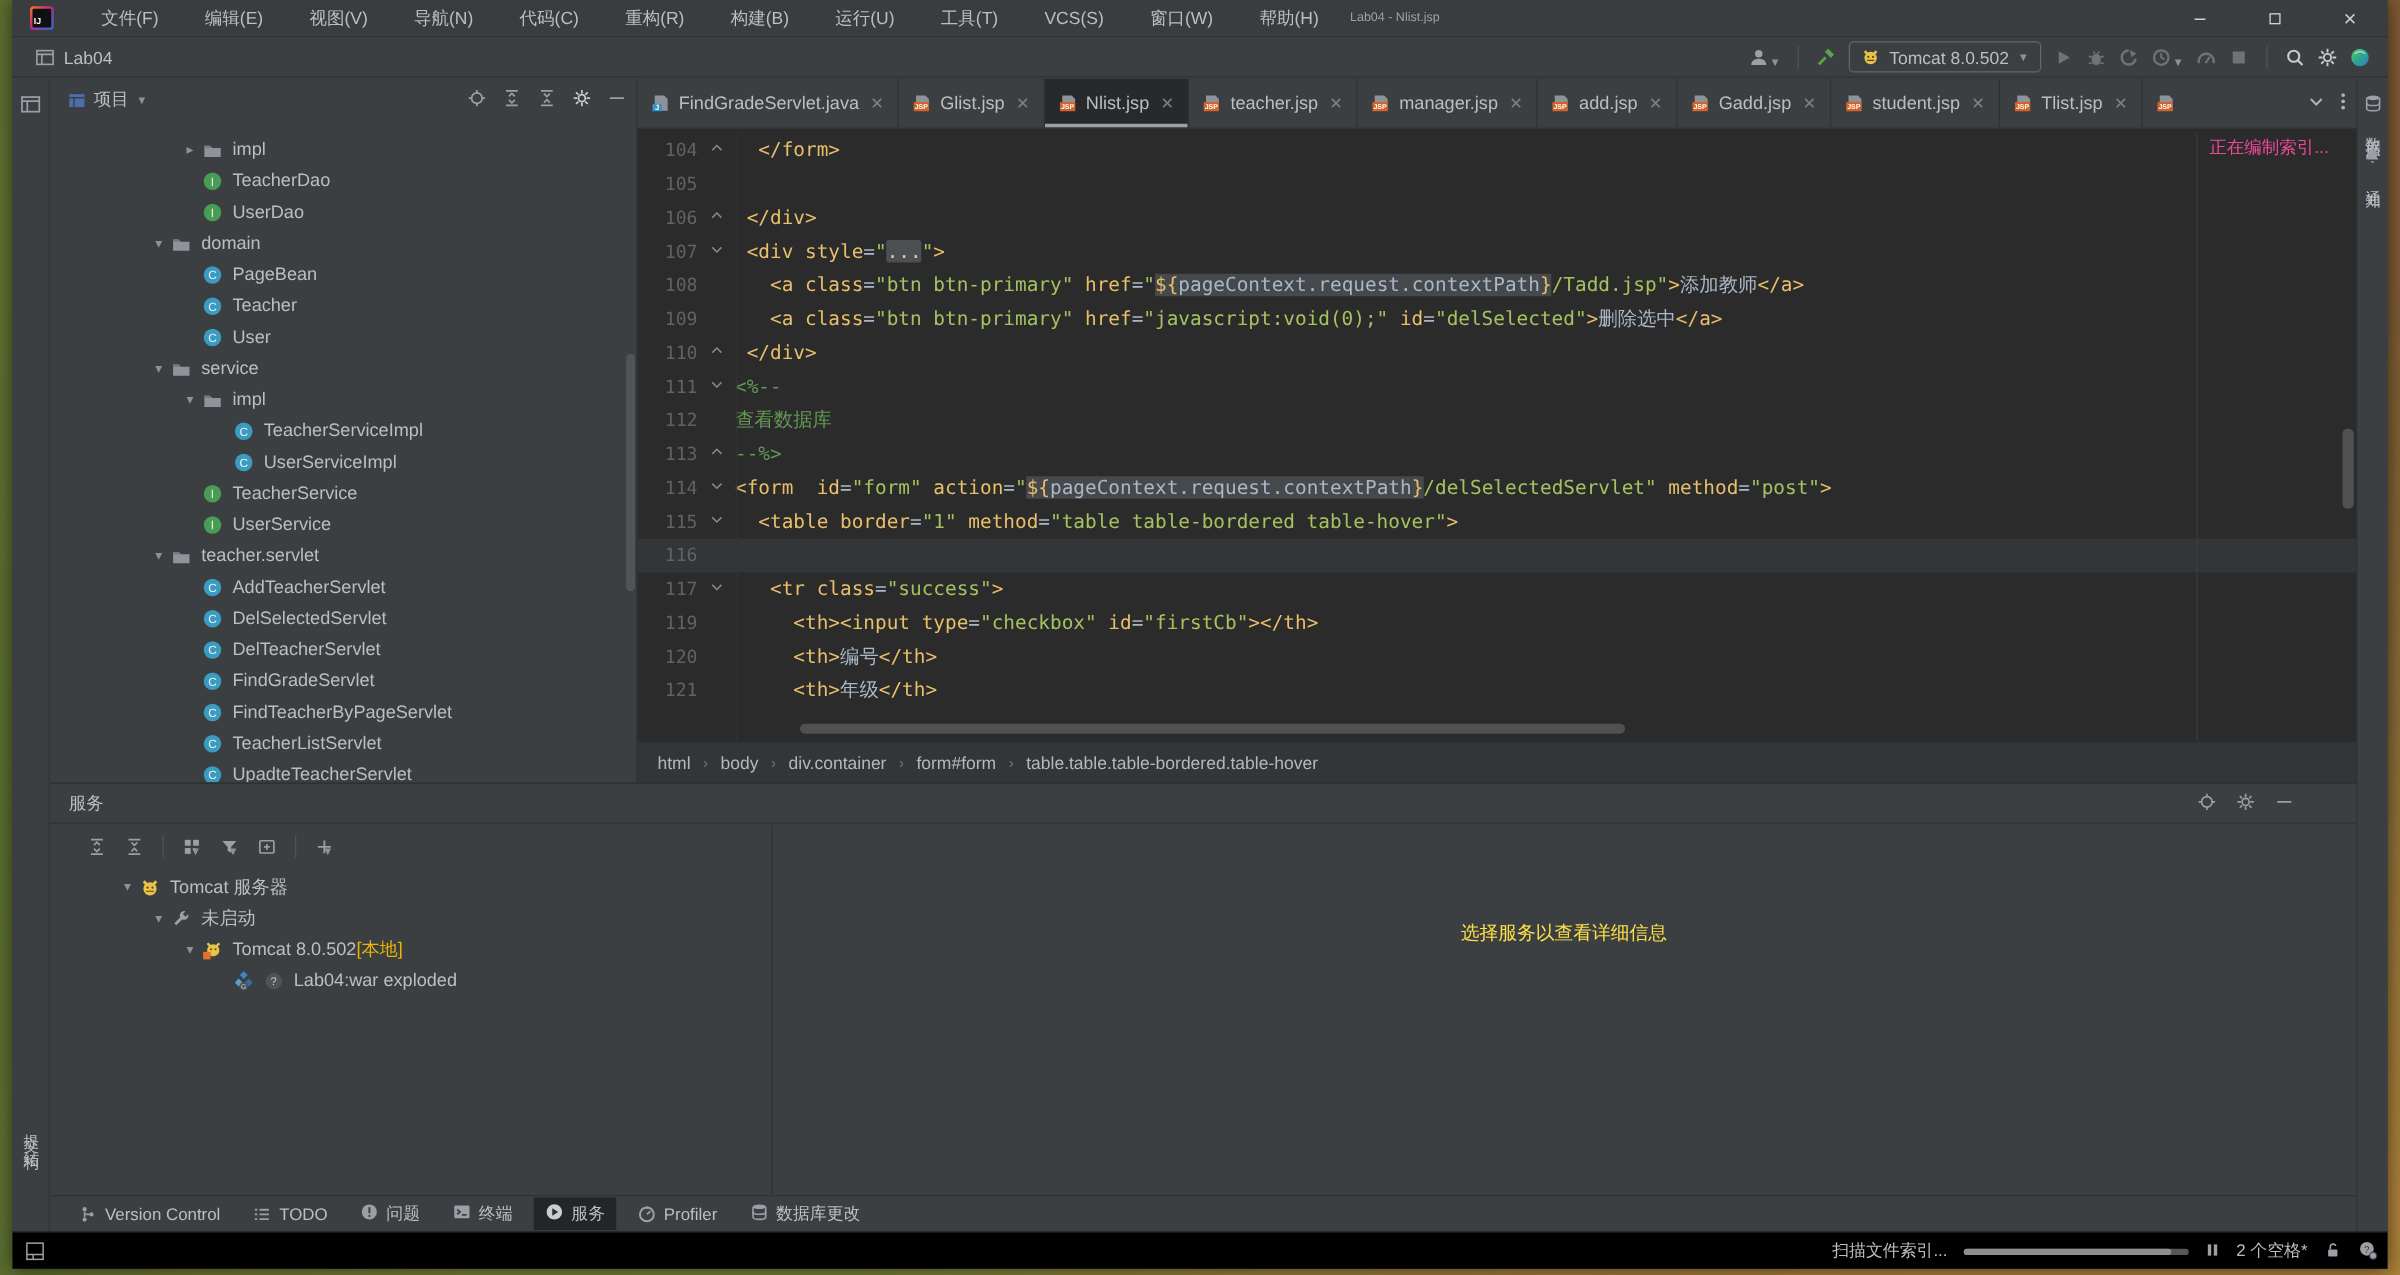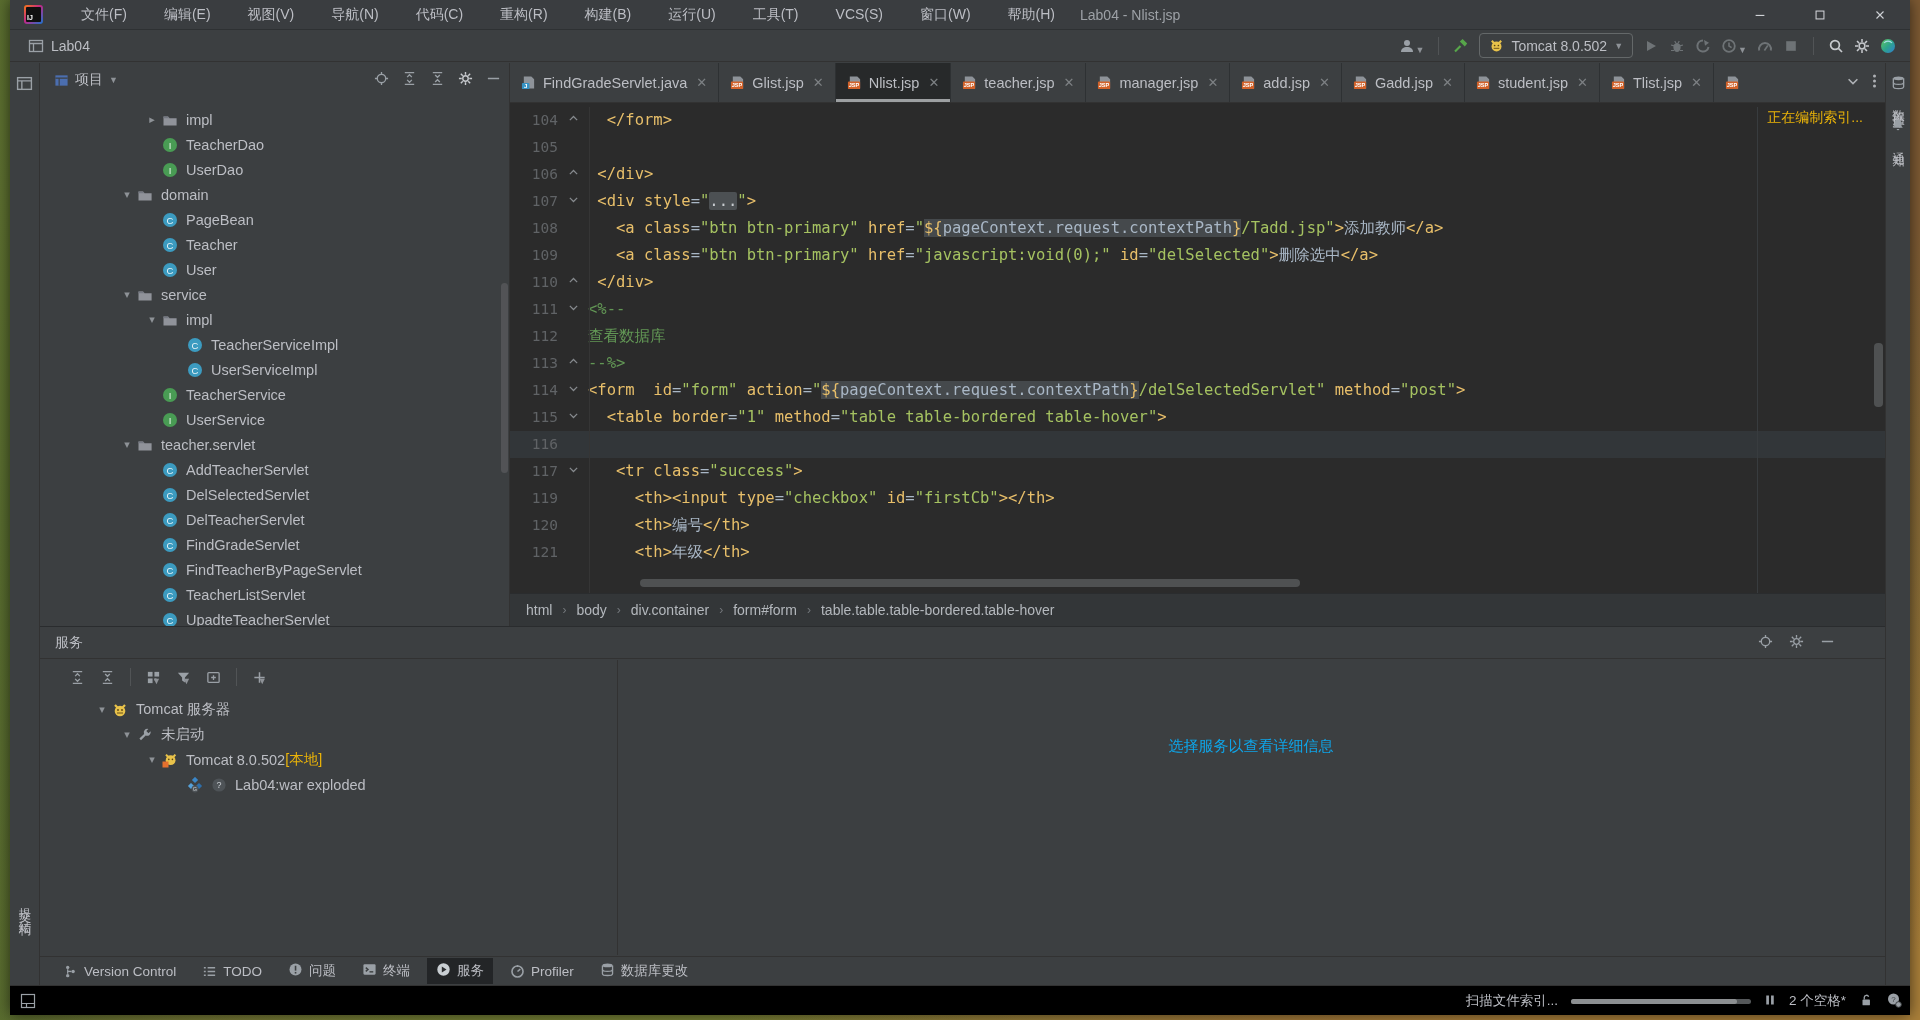--- a/index.html
+++ b/index.html
@@ -13,21 +13,21 @@
       linear-gradient(90deg,#48602c,#8a6a3a 12%,#96713c 55%,#8a5f33 90%,#6b7a3a);
   }
   .window { position:absolute; left:10px; top:0; width:1900px; height:1015px; background:#3c3f41; box-shadow:0 0 14px rgba(0,0,0,.6); }
 
   
   .titlebar { position:relative; height:30px; background:#3a3d40; border-bottom:1px solid #2e3133; display:flex; align-items:center; }
   .logo { width:19px; height:19px; margin-left:14px; border-radius:3px; background:linear-gradient(135deg,#f97a12,#c22786 45%,#1775d1); position:relative; flex:0 0 auto;}
   .logo span { position:absolute; inset:2px; background:#101010; border-radius:1px; color:#fff; font-size:7px; font-weight:bold; display:flex; align-items:flex-end; padding:1px; }
   .menus { display:flex; margin-left:28px; gap:17px; }
   .menu-item { color:#bcbec4; font-size:14px; padding:4px 10px; cursor:default; }
-  .wtitle { position:absolute; left:1070px; top:0; height:30px; line-height:30px; color:#9da1a6; font-size:14px; }
+  .wtitle { position:absolute; left:1070px; top:0; height:30px; line-height:30px; color:#9da1a6; font-size:10px; }
   .wcontrols { position:absolute; right:0; top:0; height:30px; display:flex; }
   .wc { width:60px; height:30px; display:flex; align-items:center; justify-content:center; color:#cfd2d6; }
 
   
   .toolbar { position:relative; height:32px; background:#3c3f41; border-bottom:1px solid #323232; display:flex; align-items:center; }
   .tleft { display:flex; align-items:center; gap:7px; margin-left:18px; color:#bcbec4; font-size:14px; }
   .tright { position:absolute; right:14px; top:0; height:31px; display:flex; align-items:center; gap:10px; }
   .tsep { width:1px; height:18px; background:#515456; margin:0 4px; }
   .combo { display:flex; align-items:center; gap:7px; border:1px solid #646869; border-radius:4px; height:25px; padding:0 9px; color:#bcbec4; font-size:14px; }
   .ticon { display:flex; align-items:center; justify-content:center; }
@@ -51,21 +51,21 @@
 
   
   .editor { position:absolute; left:500px; top:0; width:1375px; height:563px; background:#2b2b2b; }
   .tabbar { position:relative; height:40px; background:#3c3f41; border-bottom:1px solid #323232; display:flex; overflow:hidden; padding-right:60px; }
   .tab { display:flex; align-items:center; gap:7px; padding:0 11px; font-size:14.5px; color:#bcbec4; border-right:1px solid #2e3133; position:relative; flex:0 0 auto; }
   .tab.active { background:#27292a; }
   .tab.active:after { content:""; position:absolute; left:0; right:0; bottom:0; height:3px; background:#9da0a2; }
   .tab .x { color:#7d8184; font-size:13px; margin-left:2px; }
   .tab.partial { width:34px; overflow:hidden; border-right:none; }
   .tabbar-right { position:absolute; right:8px; top:0; height:40px; display:flex; align-items:center; gap:12px; color:#aeb1b5; }
-  .indexing { position:absolute; right:22px; top:46px; color:#eab308; font-size:14px; }
+  .indexing { position:absolute; right:22px; top:46px; color:#ec4899; font-size:14px; }
 
   .codewrap { position:absolute; left:0; top:44px; right:0; height:490px; overflow:hidden; font-family:"DejaVu Sans Mono","Liberation Mono",monospace; font-size:15.5px; }
   .cl { height:27px; line-height:27px; white-space:pre; }
   .cl.caret { background:#323639; }
   .ln { display:inline-block; width:48px; text-align:right; color:#606366; font-size:14.5px; }
   .fd { display:inline-block; width:30px; text-align:center; vertical-align:middle; }
   .tk-tag { color:#e8bf6a; } .tk-val { color:#a5c261; } .tk-txt { color:#a9b7c6; }
   .tk-com { color:#629755; }
   .tk-eld { color:#e8bf6a; background:#45494c; } .tk-elb { color:#a9b7c6; background:#45494c; }
   .tk-fold { color:#c8ccd0; background:#4c5053; border-radius:2px; }
@@ -79,21 +79,21 @@
   
   .services { position:absolute; left:30px; top:563px; width:1845px; height:329px; background:#3c3f41; border-top:1px solid #2a2c2e; }
   .shead { position:relative; height:32px; border-bottom:1px solid #323232; display:flex; align-items:center; padding-left:15px; color:#bcbec4; font-size:14px; }
   .shead-icons { position:absolute; right:50px; top:0; height:32px; display:flex; align-items:center; gap:16px; }
   .stoolbar { display:flex; align-items:center; gap:15px; height:36px; padding-left:30px; }
   .ssep { width:1px; height:18px; background:#515456; }
   .stree { position:absolute; left:0; top:70px; }
   .srow { height:25px; display:flex; align-items:center; color:#bcbec4; font-size:14.5px; white-space:nowrap; }
   .srow .dim { color:#eab308; }
   .ssplit { position:absolute; left:577px; top:33px; bottom:0; width:1px; background:#323232; }
-  .sempty { position:absolute; left:577px; right:0; top:110px; text-align:center; color:#0ea5e9; font-size:15px; }
+  .sempty { position:absolute; left:577px; right:0; top:110px; text-align:center; color:#fde047; font-size:15px; }
   .dd { color:#8e9297; font-size:9px; margin-left:-9px; margin-top:8px; }
 
   
   .bbar { position:absolute; left:30px; right:25px; bottom:0; height:29px; background:#3c3f41; border-top:1px solid #323232; display:flex; align-items:center; gap:8px; padding-left:14px; }
   .bitem { display:flex; gap:6px; color:#bcbec4; font-size:13.5px; padding:4px 9px; }
   .bitem.active { background:#232527; }
 
   
   .sbar { position:absolute; left:0; right:0; bottom:0; height:30px; background:#000000; border-top:1px solid #323232; }
   .sbar-left { position:absolute; left:10px; top:0; height:30px; display:flex; align-items:center; }

